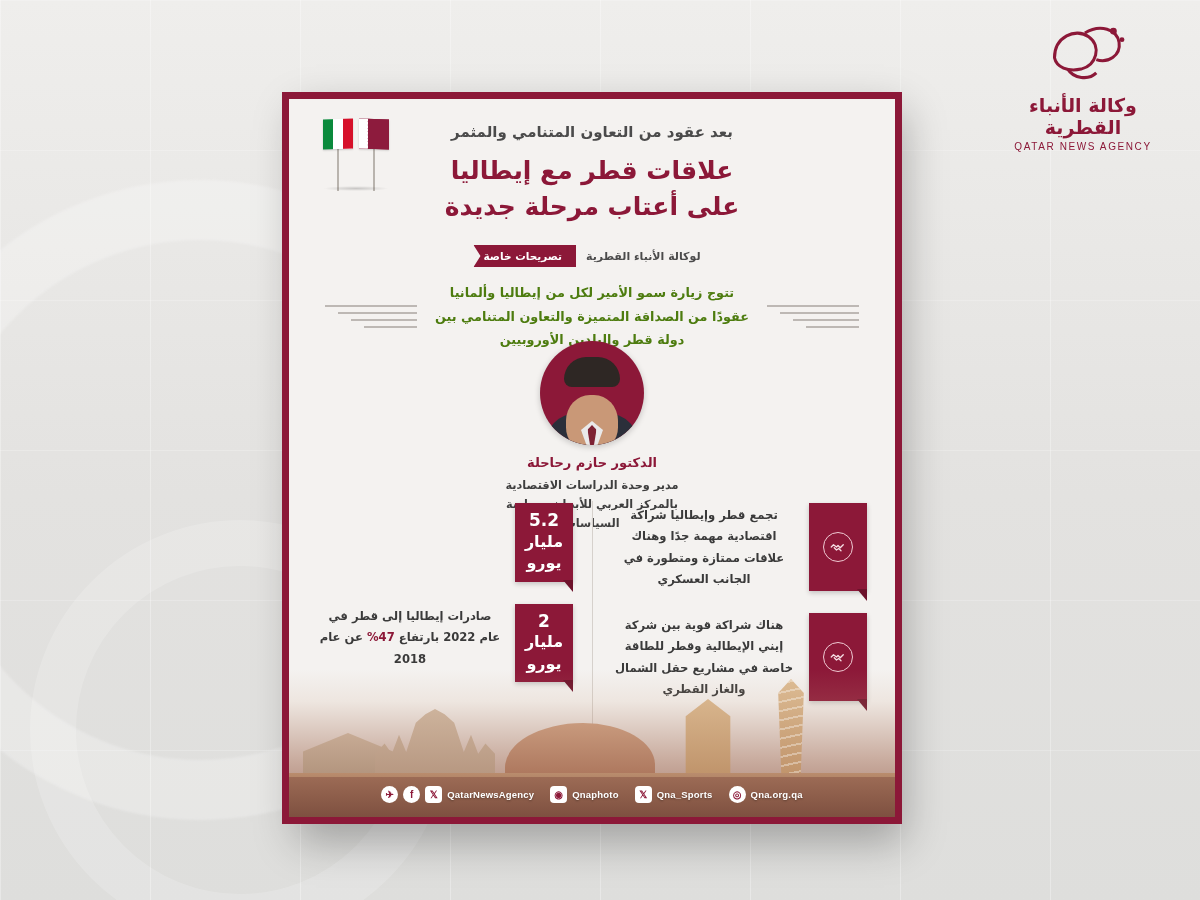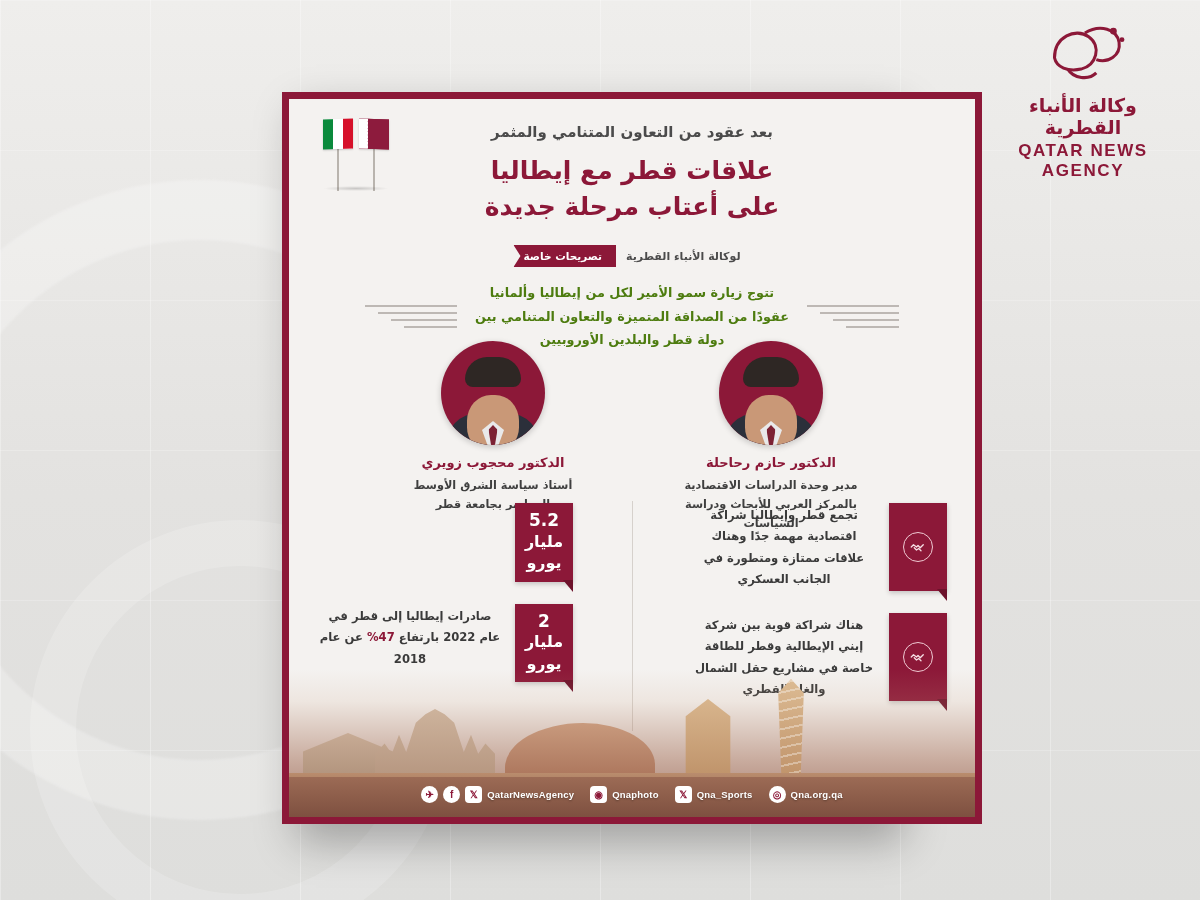--- a/index.html
+++ b/index.html
@@ -52,37 +52,37 @@
     width: 190px;
     text-align: center;
     color: #8c1838;
   }
   .qna-logo .mark { height: 76px; }
   .qna-logo .ar {
     font-size: 19px; font-weight: bold; letter-spacing: .5px;
     margin-top: 4px; color: #8c1838;
   }
   .qna-logo .en {
-    font-size: 17px; font-weight: bold; letter-spacing: 1.6px;
+    font-size: 10px; font-weight: normal; letter-spacing: 1.6px;
     margin-top: 3px; color: #8c1838;
     font-family: "Liberation Sans", sans-serif;
     direction: ltr;
   }
 
   
   .poster-shadow {
     position: absolute;
     left: 282px; top: 92px;
     width: 608px; height: 732px;
     box-shadow: 14px 18px 40px rgba(0,0,0,.28);
   }
   .poster {
     position: absolute;
     left: 282px; top: 92px;
-    width: 700px; height: 732px;
+    width: 620px; height: 732px;
     background: #f3f1ef;
     border: 7px solid #8c1838;
     overflow: hidden;
   }
   .poster-inner {
     position: absolute; inset: 0;
     background: #f4f2f0;
   }
 
   
@@ -389,31 +389,20 @@
         <div class="portrait">
           <div class="suit"></div>
             <div class="hair"></div>
             <div class="face"></div>
           <div class="shirt"></div>
             <div class="tie"></div>
         </div>
         <div class="name">الدكتور حازم رحاحلة</div>
         <div class="role">مدير وحدة الدراسات الاقتصادية بالمركز العربي للأبحاث ودراسة السياسات</div>
       </div>
-      <div class="expert">
-        <div class="portrait">
-          <div class="suit"></div>
-            <div class="hair"></div>
-            <div class="face"></div>
-          <div class="shirt"></div>
-            <div class="tie"></div>
-        </div>
-        <div class="name">الدكتور محجوب زويري</div>
-        <div class="role">أستاذ سياسة الشرق الأوسط المعاصر بجامعة قطر</div>
-      </div>
     </div>
 
     <div class="col-divider"></div>
 
     <div class="stats">
       <div class="stat">
         <div class="value">
           <div class="num">5.2</div>
           <div class="unit">مليار يورو</div>
         </div>

